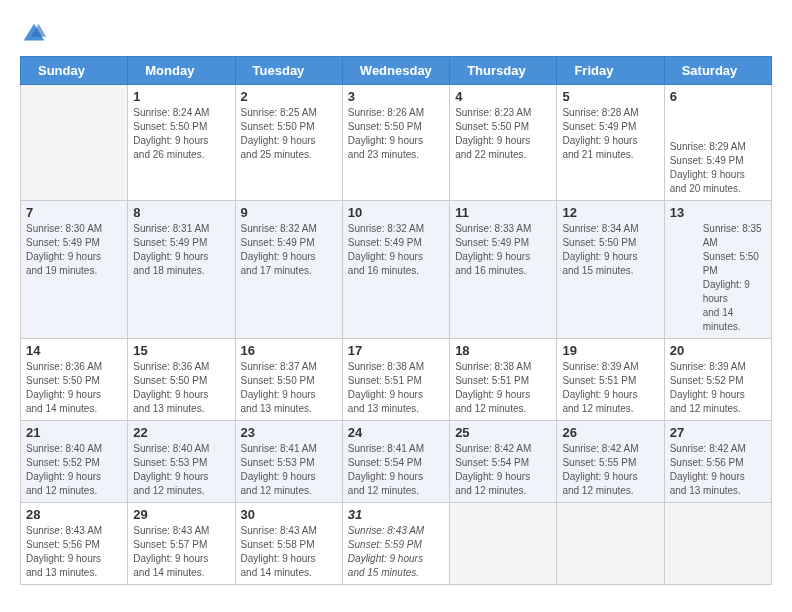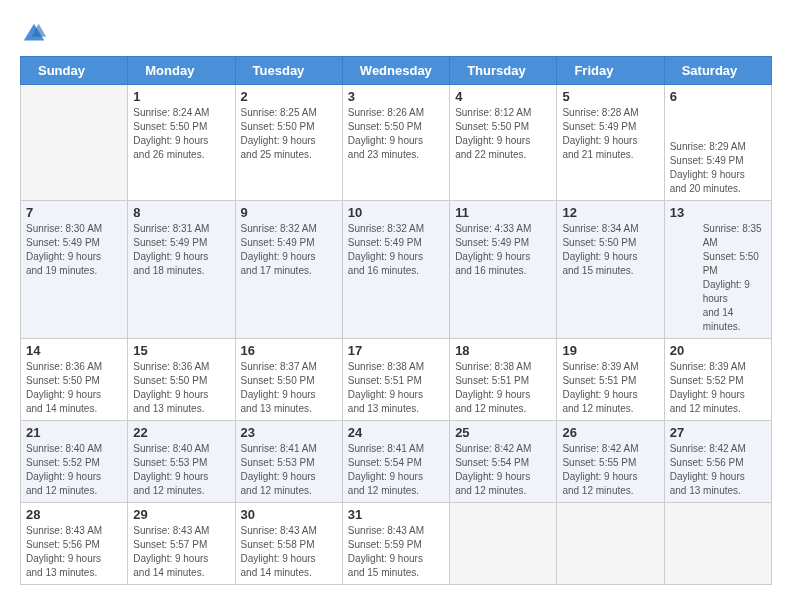--- a/index.html
+++ b/index.html
@@ -145,21 +145,21 @@
         </td>
         <td style="background-color: rgb(255, 255, 255);">
           <span class="day-number">3</span>
           <div class="day-info" style="white-space: pre-line;">Sunrise: 8:26 AM
 Sunset: 5:50 PM
 Daylight: 9 hours
 and 23 minutes.</div>
         </td>
         <td style="background-color: rgb(255, 255, 255);">
           <span class="day-number">4</span>
-          <div class="day-info" style="white-space: pre-line;">Sunrise: 8:12 AM
+          <div class="day-info" style="white-space: pre-line;">Sunrise: 8:23 AM
 Sunset: 5:50 PM
 Daylight: 9 hours
 and 22 minutes.</div>
         </td>
         <td style="background-color: rgb(255, 255, 255);">
           <span class="day-number">5</span>
           <div class="day-info" style="white-space: pre-line;">Sunrise: 8:28 AM
 Sunset: 5:49 PM
 Daylight: 9 hours
 and 21 minutes.</div>
@@ -196,21 +196,21 @@
         </td>
         <td style="background-color: rgb(240, 244, 250);">
           <span class="day-number">10</span>
           <div class="day-info" style="white-space: pre-line;">Sunrise: 8:32 AM
 Sunset: 5:49 PM
 Daylight: 9 hours
 and 16 minutes.</div>
         </td>
         <td style="background-color: rgb(240, 244, 250); margin-left: 20px;">
           <span class="day-number">11</span>
-          <div class="day-info" style="white-space: pre-line;">Sunrise: 4:33 AM
+          <div class="day-info" style="white-space: pre-line;">Sunrise: 8:33 AM
 Sunset: 5:49 PM
 Daylight: 9 hours
 and 16 minutes.</div>
         </td>
         <td style="background-color: rgb(240, 244, 250);">
           <span class="day-number">12</span>
           <div class="day-info" style="white-space: pre-line;">Sunrise: 8:34 AM
 Sunset: 5:50 PM
 Daylight: 9 hours
 and 15 minutes.</div>
@@ -340,21 +340,21 @@
 Daylight: 9 hours
 and 14 minutes.</div>
         </td>
         <td style="background-color: rgb(255, 255, 255);">
           <span class="day-number">30</span>
           <div class="day-info" style="white-space: pre-line;">Sunrise: 8:43 AM
 Sunset: 5:58 PM
 Daylight: 9 hours
 and 14 minutes.</div>
         </td>
-        <td style="background-color: rgb(255, 255, 255);">
+        <td style="background-color: rgb(255, 255, 255); font-style: italic;">
           <span class="day-number">31</span>
           <div class="day-info" style="white-space: pre-line;">Sunrise: 8:43 AM
 Sunset: 5:59 PM
 Daylight: 9 hours
 and 15 minutes.</div>
         </td>
         <td class="empty" style="background-color: rgb(245, 245, 245);"></td>
         <td class="empty" style="background-color: rgb(245, 245, 245);"></td>
         <td class="empty" style="background-color: rgb(245, 245, 245);"></td>
       </tr>

